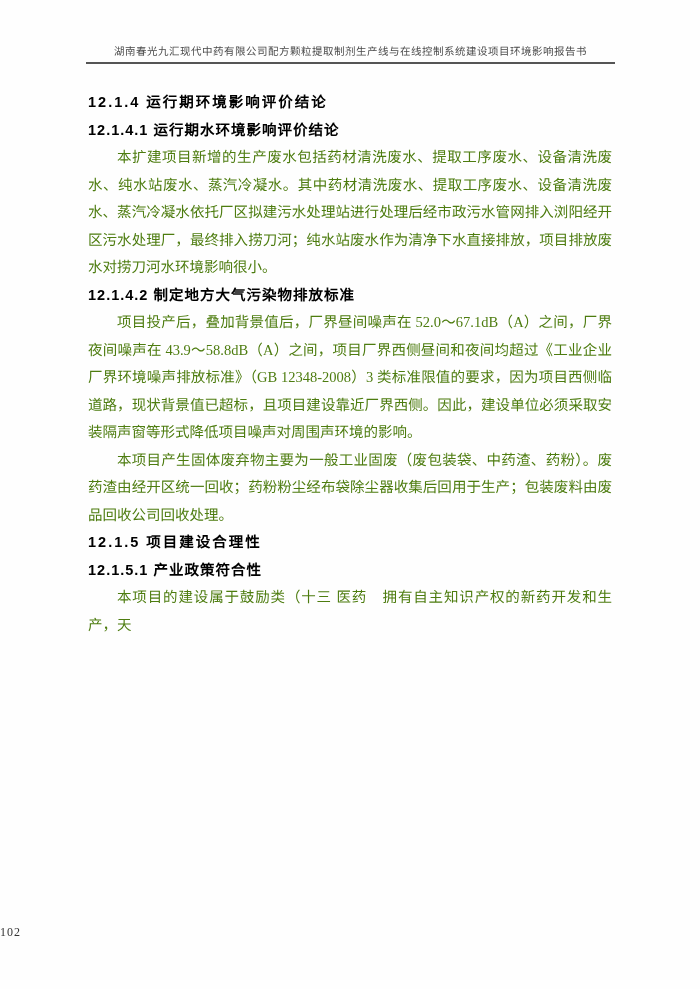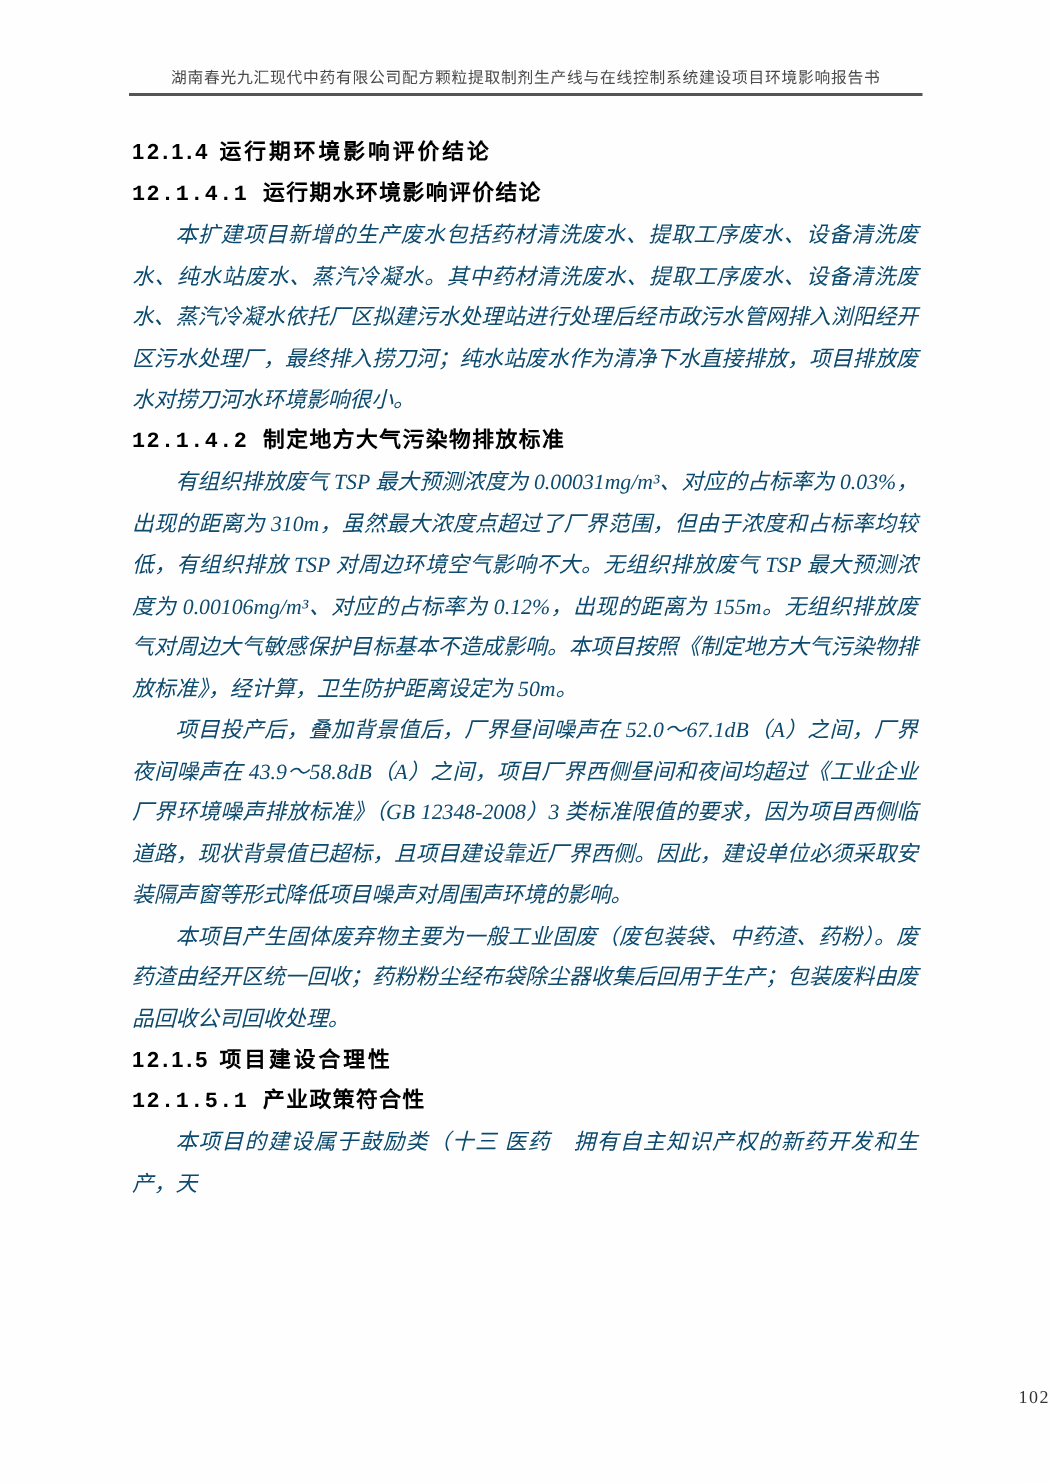--- a/index.html
+++ b/index.html
@@ -52,34 +52,33 @@
   .content h2, .content h3 {
     margin: 0;
     font-family: "Liberation Sans", "DejaVu Sans", sans-serif;
     font-weight: 600;
     font-size: 14.5px;
     line-height: 27.5px;
     color: #000000;
     text-align: left;
   }
   .content h2 { letter-spacing: 2px; }
-  .content h3 { letter-spacing: 1px; font-family: Liberation Mono, monospace; }
+  .content h3 { letter-spacing: 1px; }
   .content p {
     margin: 0;
     text-indent: 2em;
-    color: #0c4a6e;
-    font-style: italic;
+    color: #4d7c0f;
   }
   
   .footer {
     position: absolute;
     top: 922px;
     left: 0;
     width: 700px;
-    text-align: right;
+    text-align: left;
   }
   .page-number {
     font-size: 12px;
     color: #333333;
     letter-spacing: 1px;
   }
 </style>
 </head>
 <body>
 
@@ -88,21 +87,20 @@
   <div class="header">
     <span class="header-text">湖南春光九汇现代中药有限公司配方颗粒提取制剂生产线与在线控制系统建设项目环境影响报告书</span>
     <hr class="header-rule">
   </div>
 
   <main class="content">
     <h2>12.1.4  运行期环境影响评价结论</h2>
     <h3>12.1.4.1 运行期水环境影响评价结论</h3>
     <p>本扩建项目新增的生产废水包括药材清洗废水、提取工序废水、设备清洗废水、纯水站废水、蒸汽冷凝水。其中药材清洗废水、提取工序废水、设备清洗废水、蒸汽冷凝水依托厂区拟建污水处理站进行处理后经市政污水管网排入浏阳经开区污水处理厂，最终排入捞刀河；纯水站废水作为清净下水直接排放，项目排放废水对捞刀河水环境影响很小。</p>
     <h3>12.1.4.2 制定地方大气污染物排放标准</h3>
-    <p>有组织排放废气 TSP 最大预测浓度为 0.00031mg/m³、对应的占标率为 0.03%，出现的距离为 310m，虽然最大浓度点超过了厂界范围，但由于浓度和占标率均较低，有组织排放 TSP 对周边环境空气影响不大。无组织排放废气 TSP 最大预测浓度为 0.00106mg/m³、对应的占标率为 0.12%，出现的距离为 155m。无组织排放废气对周边大气敏感保护目标基本不造成影响。本项目按照《制定地方大气污染物排放标准》，经计算，卫生防护距离设定为 50m。</p>
     <p>项目投产后，叠加背景值后，厂界昼间噪声在 52.0～67.1dB（A）之间，厂界夜间噪声在 43.9～58.8dB（A）之间，项目厂界西侧昼间和夜间均超过《工业企业厂界环境噪声排放标准》（GB 12348-2008）3 类标准限值的要求，因为项目西侧临道路，现状背景值已超标，且项目建设靠近厂界西侧。因此，建设单位必须采取安装隔声窗等形式降低项目噪声对周围声环境的影响。</p>
     <p>本项目产生固体废弃物主要为一般工业固废（废包装袋、中药渣、药粉）。废药渣由经开区统一回收；药粉粉尘经布袋除尘器收集后回用于生产；包装废料由废品回收公司回收处理。</p>
     <h2>12.1.5  项目建设合理性</h2>
     <h3>12.1.5.1 产业政策符合性</h3>
     <p>本项目的建设属于鼓励类（十三 医药　拥有自主知识产权的新药开发和生产，天</p>
   </main>
 
   <div class="footer">
     <span class="page-number">102</span>
   </div>

